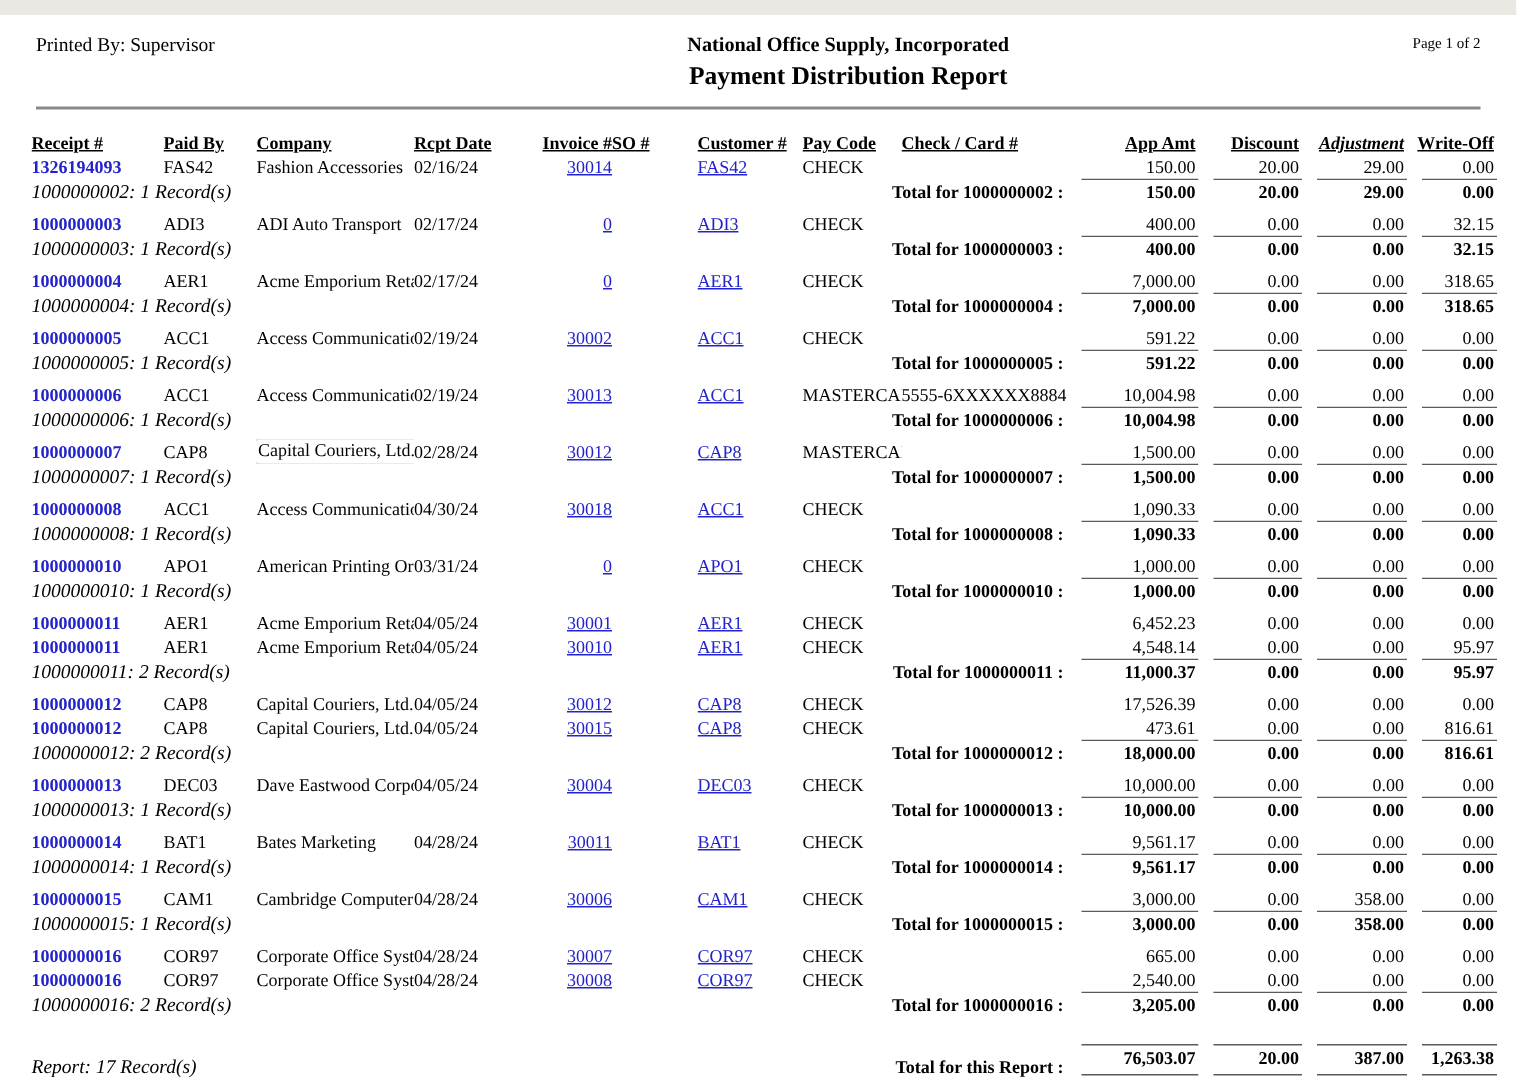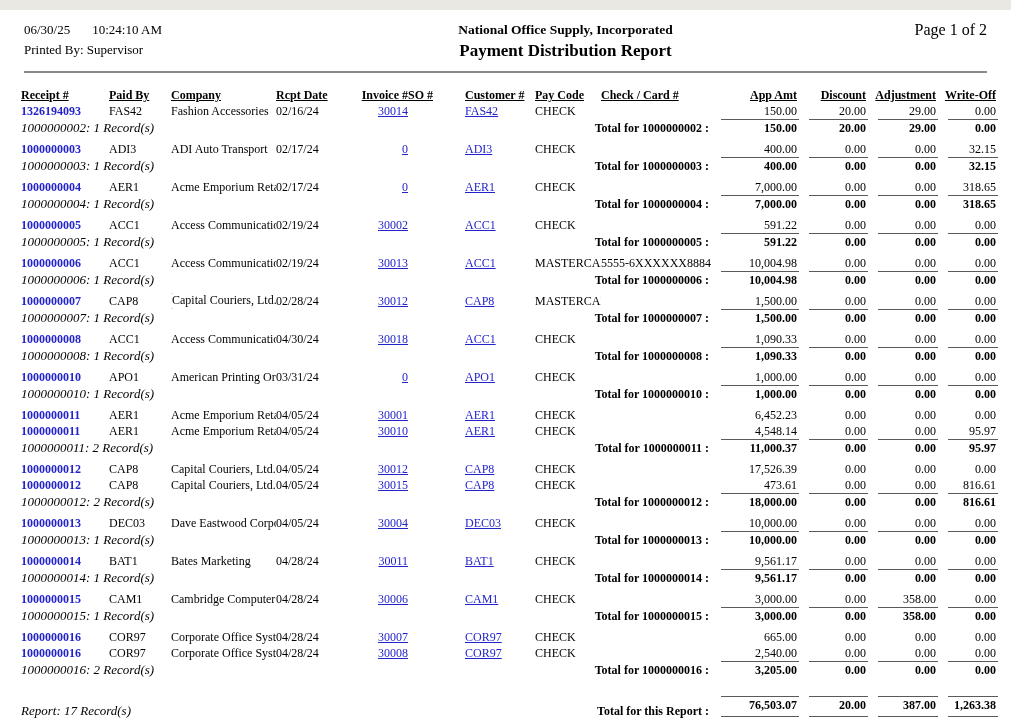--- a/index.html
+++ b/index.html
@@ -8,21 +8,21 @@
     font-family:"Liberation Serif","DejaVu Serif",serif;color:#000;
   }
   .top-strip{height:10px;background:#e9e8e2;width:100%;}
   
   .rpt-header{display:flex;align-items:flex-start;padding:10px 24px 0 24px;}
   .hdr-left{width:270px;font-size:13px;line-height:20px;}
   .hdr-left .dt{display:flex;gap:22px;}
   .hdr-center{flex:1;text-align:center;}
   .hdr-center .coname{font-size:13.5px;font-weight:bold;line-height:20px;}
   .hdr-center .rpttitle{font-size:17px;font-weight:bold;line-height:22px;}
-  .hdr-right{width:150px;text-align:right;font-size:16px;line-height:20px;}
+  .hdr-right{width:150px;text-align:right;font-size:10px;line-height:20px;}
   .hdr-rule{height:2px;background:#8a8a8a;margin:9px 24px 0 24px;}
   
   table.rpt{border-collapse:collapse;table-layout:fixed;width:977px;margin:4px 0 0 21px;}
   table.rpt th,table.rpt td{padding:0;vertical-align:bottom;overflow:hidden;white-space:nowrap;}
   thead th{font-size:12px;font-weight:bold;text-align:left;height:26px;vertical-align:bottom;padding-bottom:2px;}
   thead th u{text-decoration:underline;}
   tr.detail td{height:16px;font-size:12px;}
   tr.summary td{height:16px;font-size:12px;}
   tr.gap td{height:5px;}
   
@@ -44,24 +44,20 @@
   tfoot tr.fgap td{height:13px;}
   .hl{display:inline-block;border:2px solid #dca05c;border-radius:8px;padding:0 4px 1px 4px;margin:-2px 0 -2px -5px;}
 </style>
 </head>
 <body>
 
 <div class="top-strip"></div>
 
 <div class="rpt-header">
   <div class="hdr-left">
-    <div class="dt">
-      <span>06/30/25</span>
-      <span>10:24:10 AM</span>
-    </div>
     <div>Printed By: Supervisor</div>
   </div>
   <div class="hdr-center">
     <div class="coname">National Office Supply, Incorporated</div>
     <div class="rpttitle">Payment Distribution Report</div>
   </div>
   <div class="hdr-right">
     <span>Page 1 of  2</span>
   </div>
 </div>
@@ -89,21 +85,21 @@
       <th class="c2"><u>Paid By</u></th>
       <th class="c3"><u>Company</u></th>
       <th class="c4"><u>Rcpt Date</u></th>
       <th class="c5"><u>Invoice #</u></th>
       <th class="c6"><u>SO #</u></th>
       <th class="c7"><u>Customer #</u></th>
       <th class="c8"><u>Pay Code</u></th>
       <th class="c9"><u>Check / Card #</u></th>
       <th class="c10" style="text-align:right;padding-right:2px;"><u>App Amt</u></th>
       <th class="c11" style="text-align:right;padding-right:2px;"><u>Discount</u></th>
-      <th class="c12" style="text-align:right;padding-right:2px;"><u>Adjustment</u></th>
+      <th class="c12" style="text-align:right;padding-right:2px;font-style:italic;"><u>Adjustment</u></th>
       <th class="c13" style="text-align:right;padding-right:2px;"><u>Write-Off</u></th>
     </tr>
   </thead>
   <tbody id="report-body">
       <tr class="detail">
         <td class="c1"><span class="rcpt">1326194093</span></td>
         <td class="c2"><span>FAS42</span></td>
         <td class="c3"><span>Fashion Accessories</span></td>
         <td class="c4"><span>02/16/24</span></td>
         <td class="c5"><span class="link">30014</span></td>

